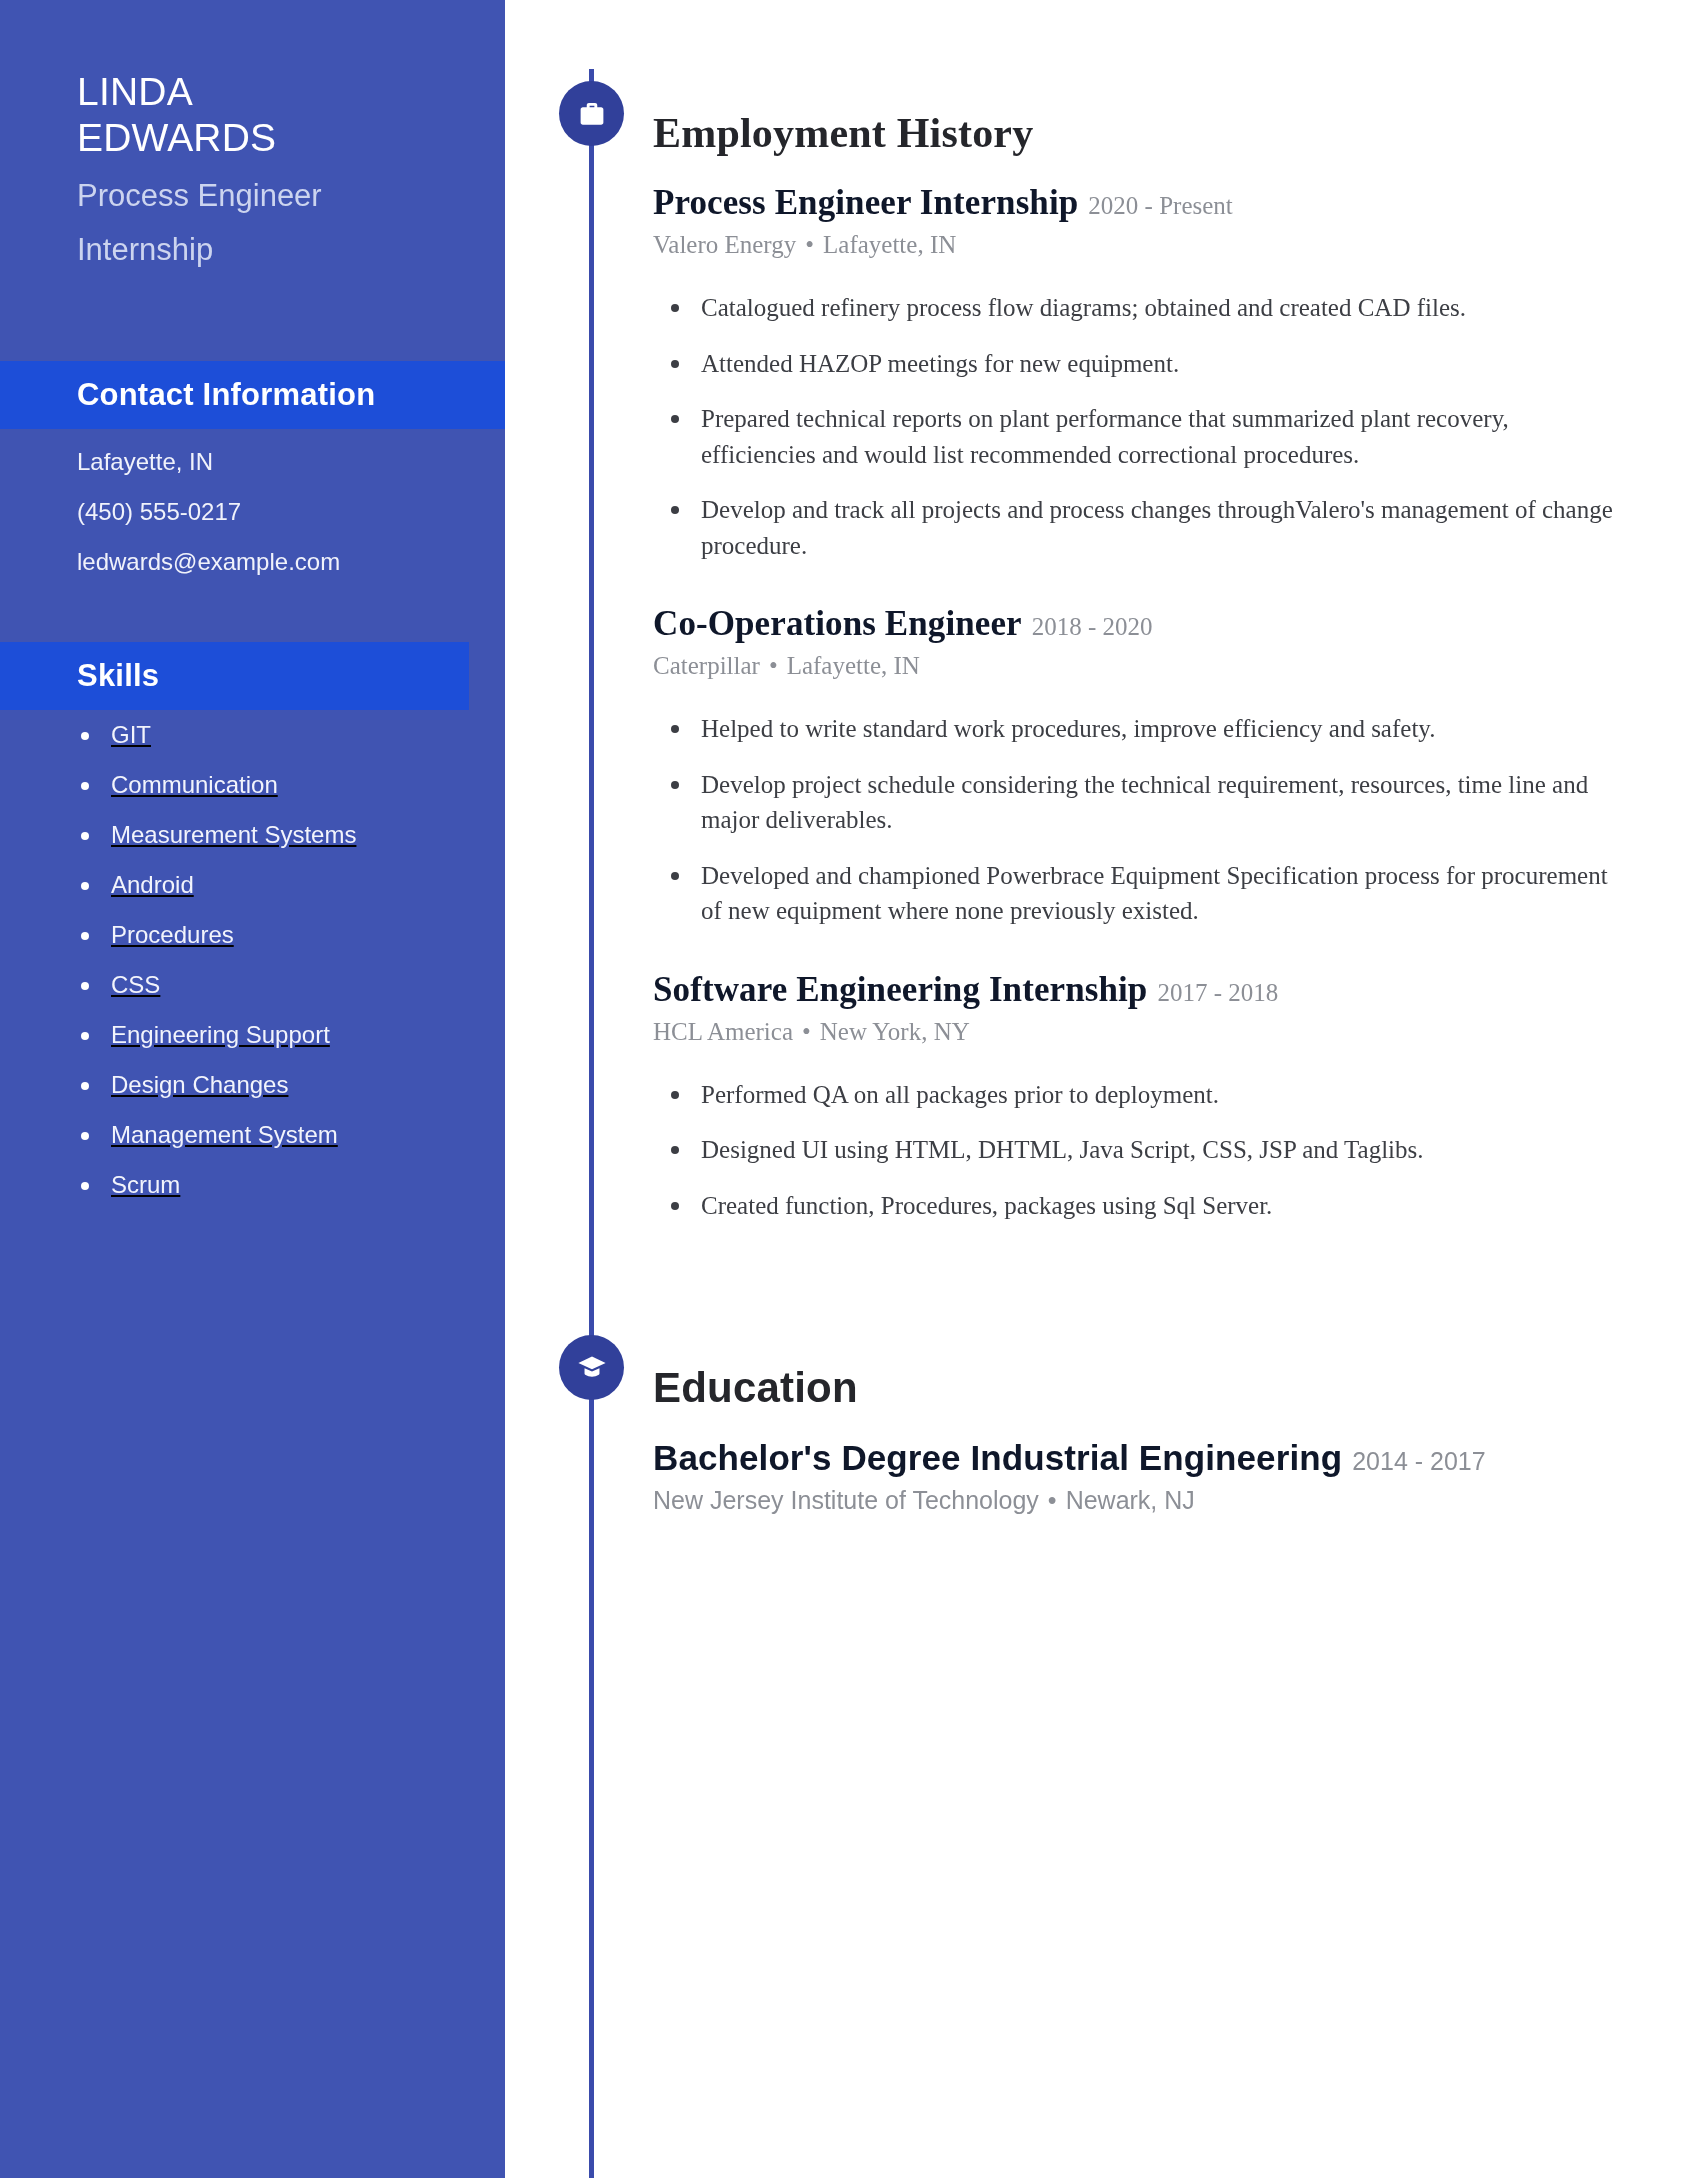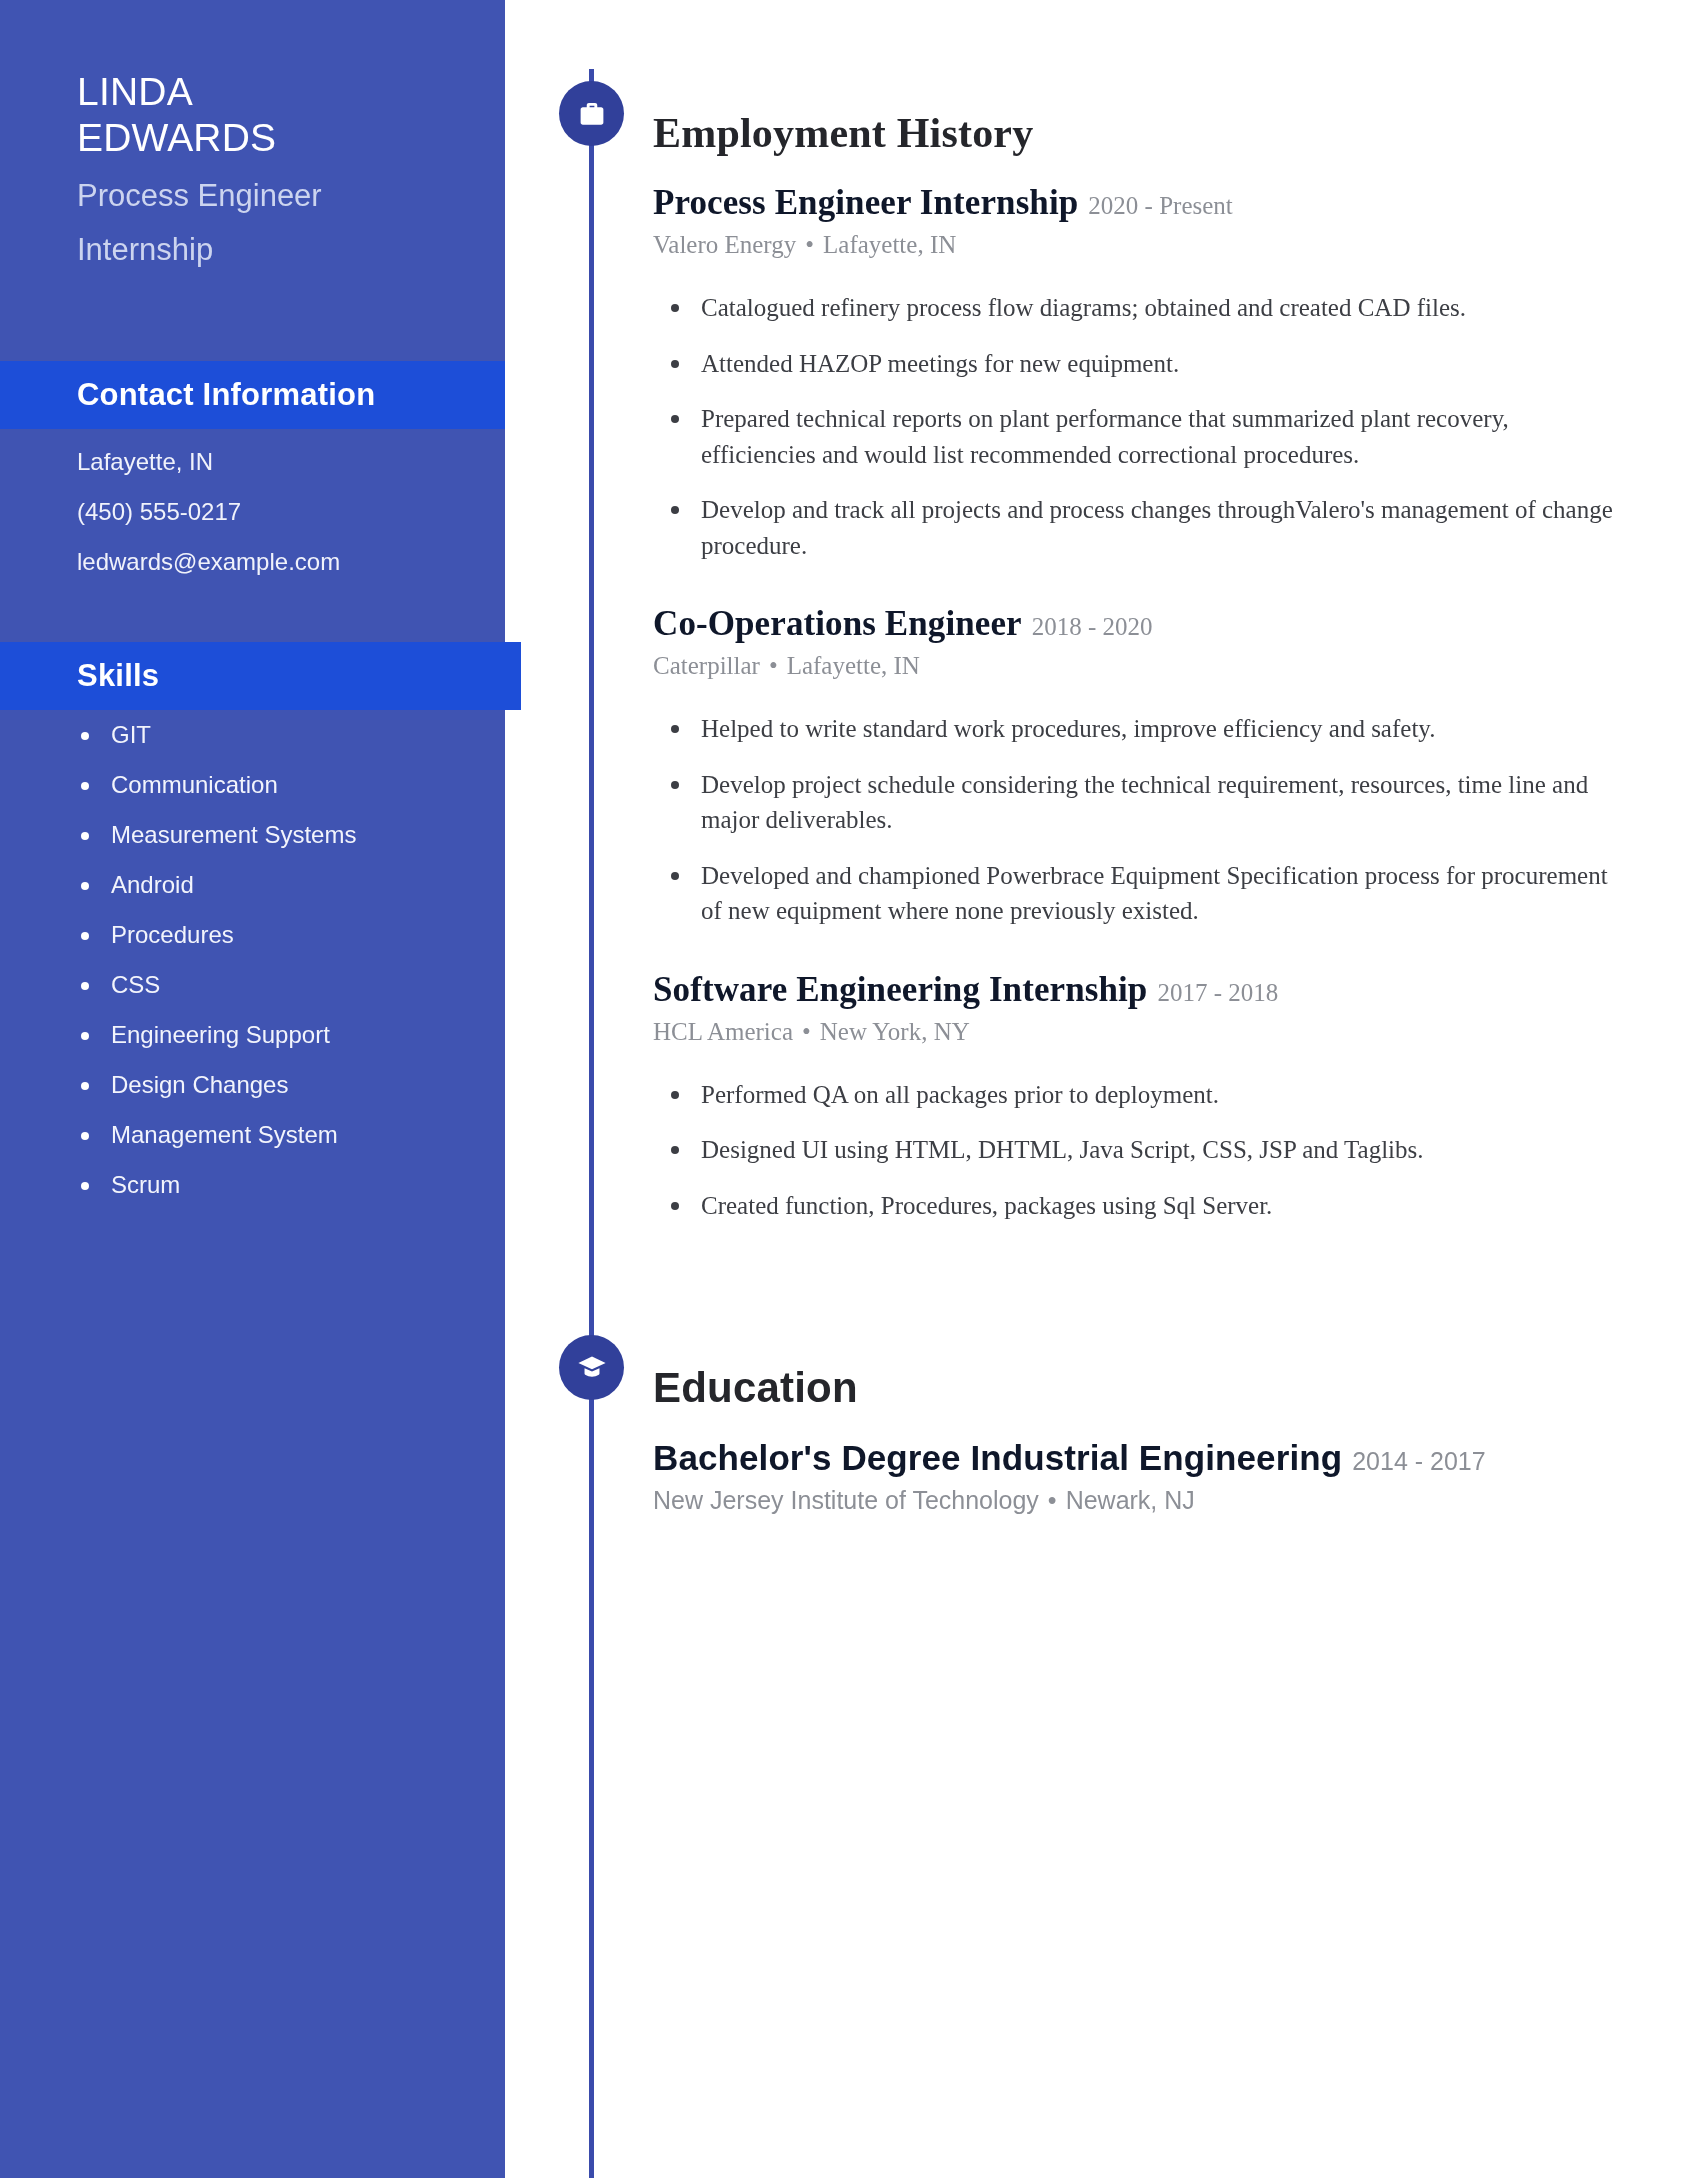--- a/index.html
+++ b/index.html
@@ -54,40 +54,41 @@
     padding-left: 77px;
     box-sizing: border-box;
   }
   .side-band-title {
     color: #ffffff;
     font-size: 31px;
     font-weight: 700;
     letter-spacing: 0.2px;
   }
   #contact-band { position: absolute; left: 0; top: 361px; width: 505px; }
-  #skills-band  { position: absolute; left: 0; top: 642px; width: 521px; align-items: center; }
+  #skills-band  { position: absolute; left: 0; top: 642px; width: 469px; align-items: center; }
 
   #contact-list {
     position: absolute;
     left: 0; top: 450px; width: 505px;
     padding-left: 77px;
     box-sizing: border-box;
   }
   .contact-line {
     color: #f0f2fb;
     font-size: 24px;
     line-height: 1;
     margin-bottom: 26px;
   }
 
   #skills-list {
     position: absolute;
     left: 0; top: 723px; width: 497px;
     padding-left: 77px;
     box-sizing: border-box;
+    text-decoration: underline;
   }
   .skill-item {
     color: #f2f4fc;
     font-size: 24px;
     line-height: 1;
     margin-bottom: 26px;
     position: relative;
     padding-left: 34px;
   }
   .skill-item::before {

